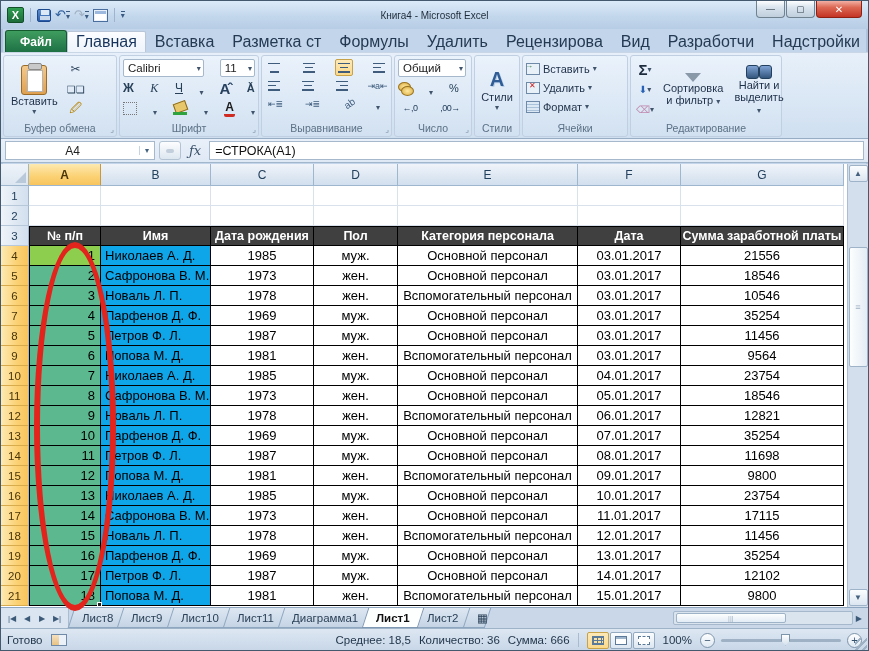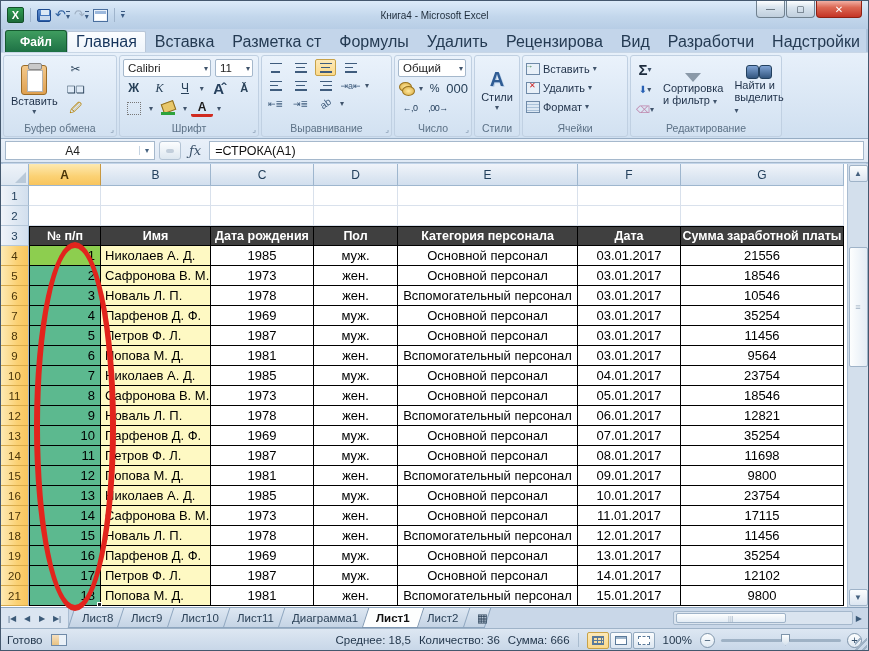--- a/index.html
+++ b/index.html
@@ -50,21 +50,21 @@
   .rlabel { height:15px; font-size:10.5px; color:#5c7186; text-align:center; line-height:14px; white-space:nowrap;}
   .dlg { position:absolute; right:2px; bottom:2px; font-size:8px; color:#7288a0;}
   .bigbtn { display:flex; flex-direction:column; align-items:center; justify-content:center; font-size:11px; color:#1e3048;
             padding:2px 4px; border-radius:3px; }
   .dropcaret { font-size:8px; color:#40546c; }
   .clip { width:26px; height:30px; background:linear-gradient(#f3c98c,#dfa050); border:1px solid #9a6b26; border-radius:3px; position:relative;}
   .clip:before { content:""; position:absolute; left:6px; top:-3px; width:12px; height:5px; background:#c9c9c9; border:1px solid #8a8a8a; border-radius:2px;}
   .clip:after { content:""; position:absolute; left:5px; top:4px; width:14px; height:20px; background:#fff; border:1px solid #b4b4b4;}
   .smallcol { display:flex; flex-direction:column; gap:2px; padding-top:1px;}
   .sbtn { width:22px; height:18px; display:flex; align-items:center; justify-content:center; font-size:12px; border-radius:2px; color:#274058;}
-  .fontrow { display:flex; gap:4px; align-items:center;}
+  .fontrow { display:flex; gap:16px; align-items:flex-end;}
   .combo { background:#fff; border:1px solid #a5b8cc; height:18px; font-size:11.5px; color:#222; display:flex; align-items:center; padding:0 2px 0 4px; border-radius:2px;}
   .combo .dropcaret{ margin-left:auto; }
   .Abig { font-size:15px; font-weight:bold; color:#27415e;}
   .redA { font-weight:bold; color:#1c1c1c; border-bottom:3px solid #d02b20; line-height:12px;}
   .fillico { width:15px; height:12px; position:relative; }
   .fillico:before{content:""; position:absolute; left:1px; top:0; width:11px; height:8px; background:#e8c76a; border:1px solid #8a6a20; transform:rotate(-20deg);}
   .fillico:after{content:""; position:absolute; left:0; bottom:-1px; width:14px; height:3px; background:#2ea23c;}
   .borderico { width:14px; height:13px; border:1px dotted #777; position:relative;}
   .alignico { width:16px; height:12px; display:flex; flex-direction:column; justify-content:space-between; padding:1px 2px;}
   .alignico i { height:1.6px; background:#3f5c7d; display:block;}
@@ -79,21 +79,21 @@
   .cellrow { display:flex; align-items:center; gap:3px; font-size:11px; color:#1e3048; height:19px; white-space:nowrap;}
   .cico { width:14px; height:12px; border:1px solid #6f8aa8; background:#e8f0f8; position:relative; flex:none;}
   .cico.ins:before{content:"→"; position:absolute; left:-2px; top:-3px; font-size:8px; color:#2d7a3a;}
   .cico.del:before{content:"✕"; position:absolute; left:2px; top:-2px; font-size:8px; color:#c22;}
   .cico.fmt{ background:repeating-linear-gradient(#dce8f4 0 2px, #aac2da 2px 3px);}
   .sigma { font-size:15px; font-weight:bold; color:#1c2b3c;}
   .funnel { width:0; height:0; border-left:8px solid transparent; border-right:8px solid transparent; border-top:9px solid #8a99a8;}
   .binoc { width:26px; height:16px; position:relative;}
   .binoc:before,.binoc:after{content:""; position:absolute; bottom:0; width:11px; height:12px; background:linear-gradient(#7fa3d4,#33567e); border:1px solid #22405e; border-radius:3px;}
   .binoc:before{left:0;} .binoc:after{right:0;}
-  .twoline { font-size:11px; line-height:12px; text-align:left; color:#1e3048;}
+  .twoline { font-size:11px; line-height:12px; text-align:center; color:#1e3048;}
 
   
   .fbar { position:absolute; left:0; top:138px; width:100%; height:24px; background:linear-gradient(#e9f0f9,#dfe9f5);
     border-bottom:1px solid #a3b7cc; display:flex; align-items:center; padding:2px 4px; gap:4px;}
   .namebox { width:150px; height:19px; background:#fff; border:1px solid #a5b8cc; display:flex; align-items:center; font-size:12px; color:#222;}
   .namebox .ref { flex:1; text-align:center; }
   .namebox .nbdrop { width:15px; font-size:8px; color:#44617f; text-align:center; border-left:1px solid #c6d4e2;}
   .collapse { width:22px; height:19px; background:linear-gradient(#fcfdfe,#dde7f0); border:1px solid #b3c3d4; border-radius:3px; display:flex; align-items:center; justify-content:center;}
   .collapse i{ width:8px; height:4px; background:#c2cedb; border-radius:2px;}
   .fx { font-family:"DejaVu Serif", serif; font-style:italic; font-size:13px; color:#3a5068; padding:0 4px;}
@@ -108,21 +108,21 @@
         font-size:12px; color:#23405c; }
   .ch.selcol { background:linear-gradient(#fde9b0,#fbd173 60%,#f8c55e); border-right:1px solid #c89840; color:#4a3508; font-weight:bold;}
   .corner { background:linear-gradient(#eef3f9,#dce6f1); border-right:1px solid #9eb6ce; border-bottom:1px solid #9eb6ce; position:relative;}
   .corner:after{ content:""; position:absolute; right:2px; bottom:2px; border-left:11px solid transparent; border-bottom:11px solid #b9c9d9;}
   .rh { background:linear-gradient(90deg,#f0f4fa,#dde7f2 60%,#d2dfee); border-right:1px solid #9eb6ce; border-bottom:1px solid #b6c8da;
         font-size:11.5px; color:#23405c; }
   .rh.selrow { background:linear-gradient(90deg,#fdeab4,#fbd173 60%,#f8c55e); border-bottom:1px solid #d8ab4c; color:#4a3508;}
   .plain { border-right:1px solid #d9e1ec; border-bottom:1px solid #d9e1ec; background:#fff;}
   .th { background:#404040; color:#fff; font-weight:bold; font-size:12.5px; border-right:1px solid #000; border-bottom:1px solid #000; border-top:1px solid #000;}
   .dcell { background:#fff; border-right:1px solid #000; border-bottom:1px solid #000;}
-  .gname { background:#fef9c3; justify-content:flex-start; padding-left:4px;}
+  .gname { background:#0ea5e9; justify-content:flex-start; padding-left:4px;}
   .gnum  { background:#8dce4f; justify-content:flex-end; padding-right:5px;}
   .gsel  { background:#5cb98f; justify-content:flex-end; padding-right:5px;}
   .bl { border-left:1px solid #000; }
   .fillhandle { position:absolute; left:96px; top:601px; width:5px; height:5px; background:#1f1f1f; border:1px solid #fff; z-index:4;}
 
   
   .vscroll { position:absolute; right:0; top:163px; width:21px; height:443px; background:#d3dfec; border-left:1px solid #aabdd2; display:flex; flex-direction:column; align-items:center;}
   .vsbtn { width:19px; height:17px; background:linear-gradient(#fbfdfe,#dce6f1); border:1px solid #9fb3c8; border-radius:2px; font-size:8px; color:#44617f; display:flex; align-items:center; justify-content:center; margin:1px 0;}
   .vthumb { width:19px; height:120px; background:linear-gradient(90deg,#fdfefe,#e3ecf5); border:1px solid #9fb3c8; border-radius:2px; margin-top:64px; display:flex; align-items:center; justify-content:center; color:#9fb0c2; font-size:9px;}
   .vspacer { flex:1; }

